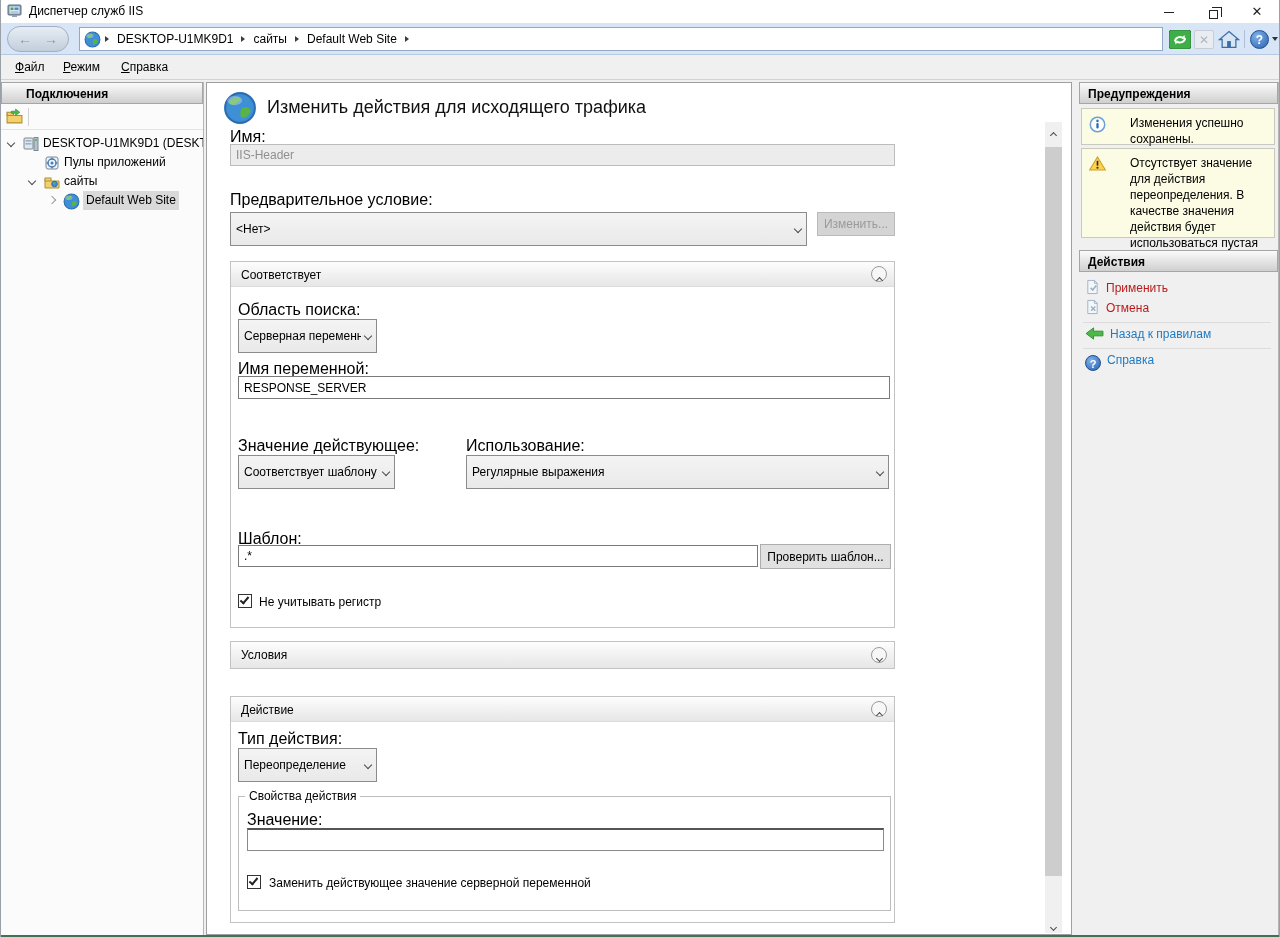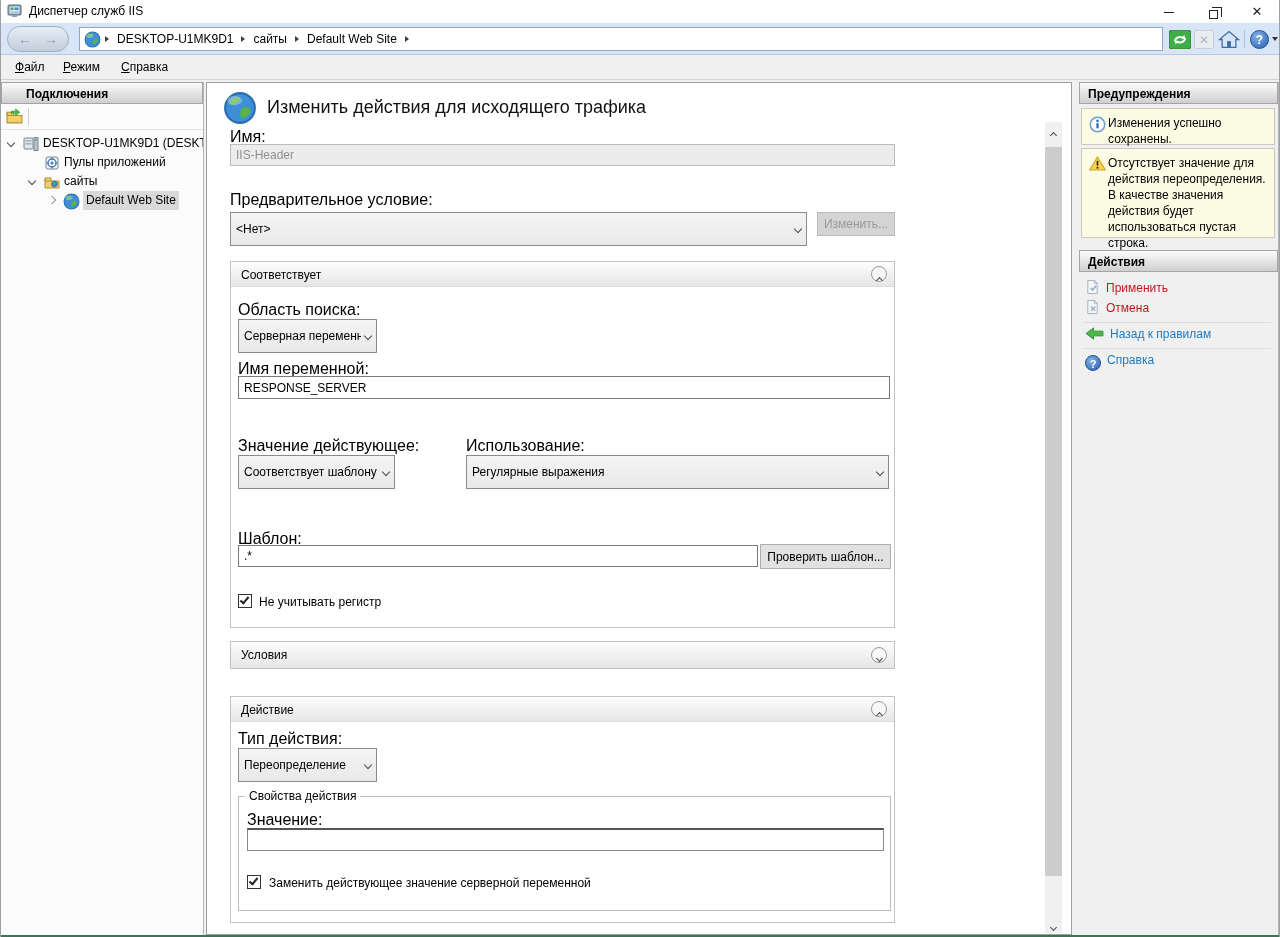--- a/index.html
+++ b/index.html
@@ -81,21 +81,21 @@
   fieldset.grp legend { font-size:12px; padding:0 4px; margin-left:6px; }
 
   
   .vscroll { position:absolute; left:1044px; top:122px; width:17px; height:811px; background:#f0f0f0; }
   .sb-arrow { position:absolute; left:0; width:17px; height:17px; text-align:center; }
   .sb-arrow .chev { width:5px; height:5px; position:relative; top:5px; }
   .sb-thumb { position:absolute; left:0; top:25px; width:17px; height:729px; background:#cdcdcd; }
 
   
   .rpanel { position:absolute; left:1078px; top:82px; width:200px; bottom:2px; background:#f0f0f0; border-right:1px solid #b5b5b5; }
-  .alert { position:absolute; left:2px; width:194px; background:#fcfbe3; border:1px solid #c9c9be; padding:6px 6px 6px 26px; line-height:16px; }
+  .alert { position:absolute; left:2px; width:194px; background:#fcfbe3; border:1px solid #c9c9be; padding:6px 6px 6px 48px; line-height:16px; }
   .alert svg { position:absolute; left:7px; top:7px; }
   .act-row { position:absolute; left:6px; height:20px; line-height:18px; white-space:nowrap; }
   .act-row svg { vertical-align:-3px; margin-right:6px; }
   .act-label-dis { color:#b91c1c; }
   .act-link { color:#1e7bc4; }
   .act-sep { position:absolute; left:4px; width:188px; height:1px; background:#dcdcdc; }
   .help-badge { display:inline-block; width:16px; height:16px; border-radius:50%; background:radial-gradient(circle at 35% 30%, #7fb3e8, #2b5fb0); border:1px solid #1d4e8f; color:#fff; font-weight:bold; font-size:11px; text-align:center; line-height:16px; vertical-align:-4px; margin-right:6px; }
 
   .bottom-edge { position:absolute; left:0; bottom:0; width:100%; height:2px; background:#3f7355; }
 </style>

